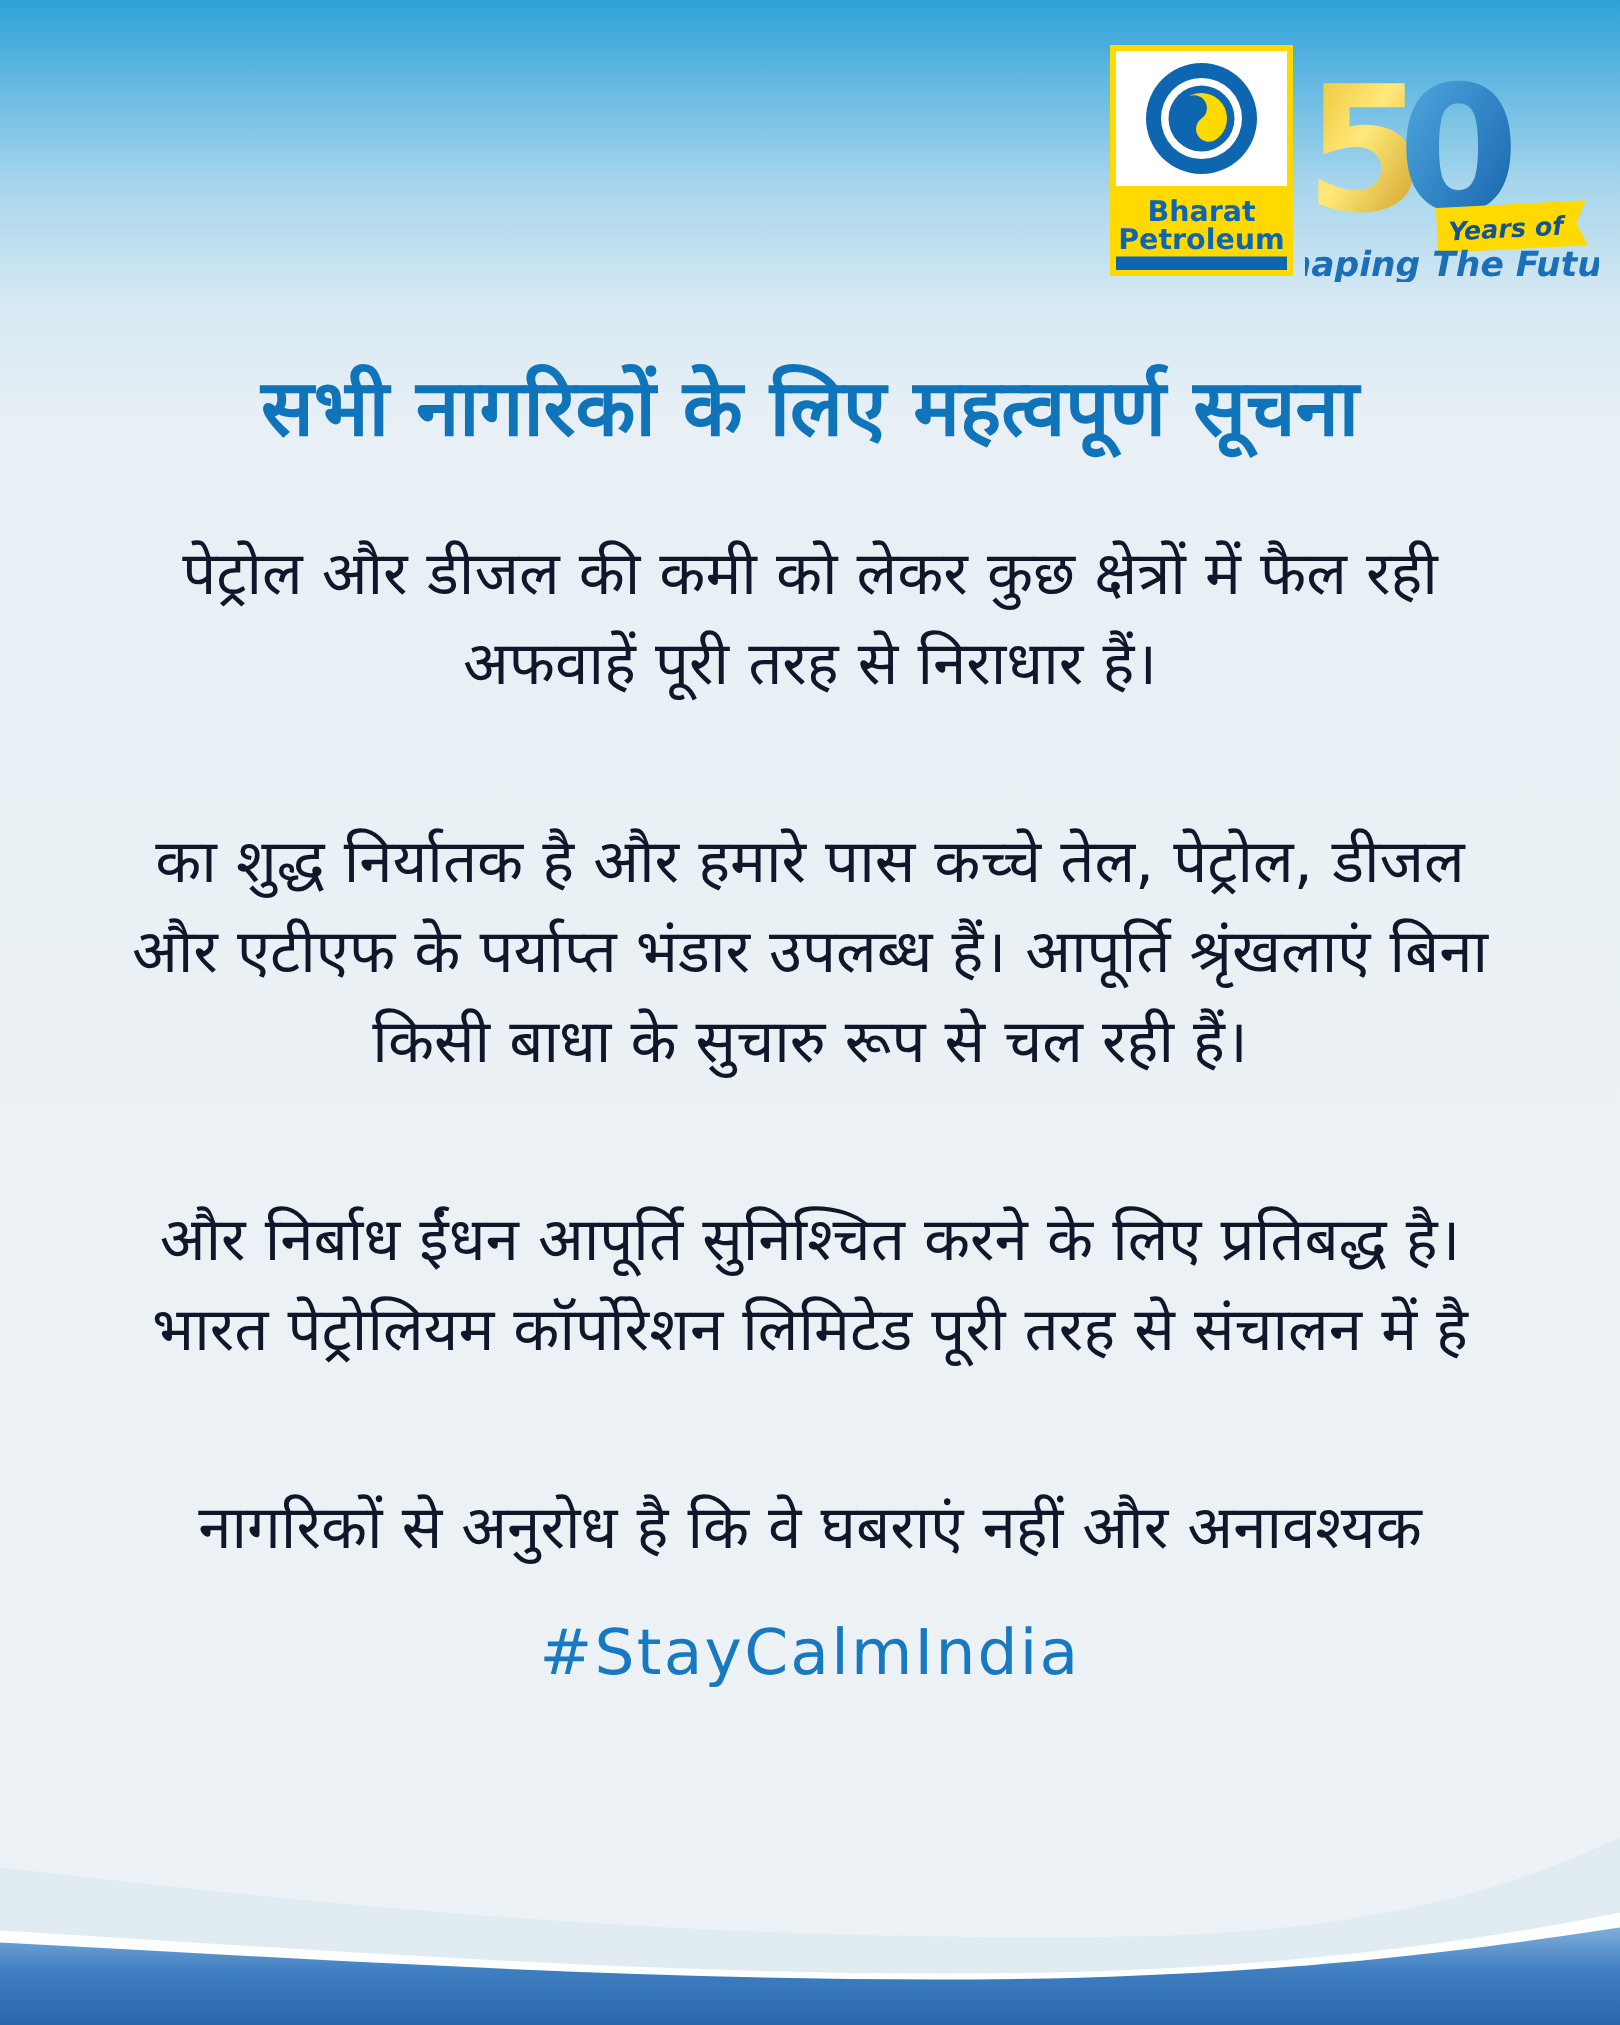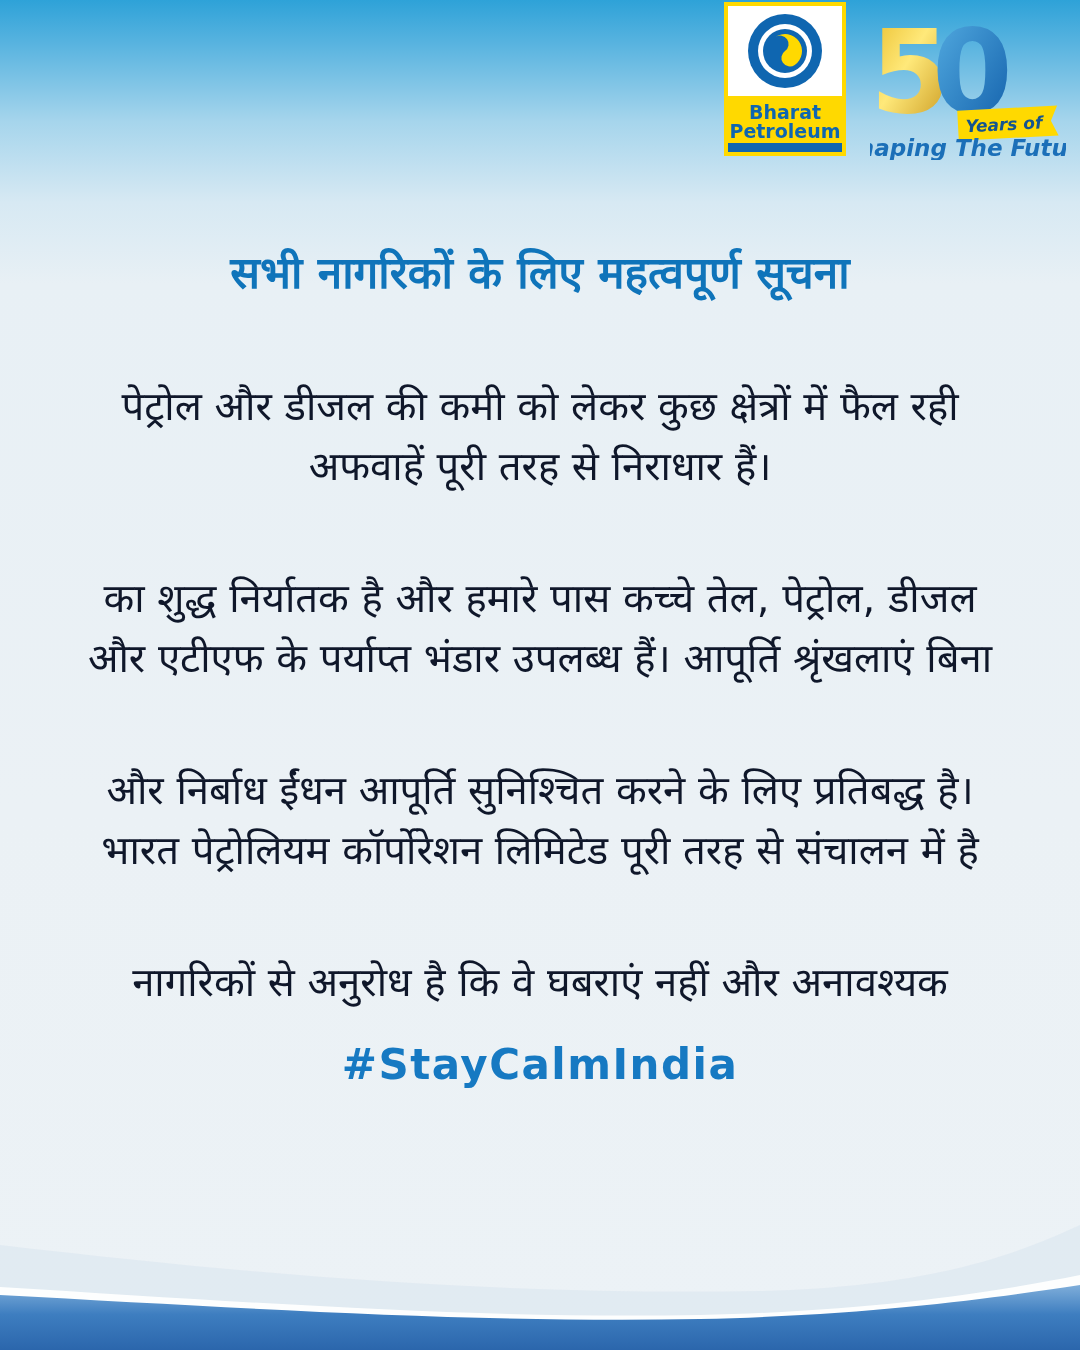--- a/index.html
+++ b/index.html
@@ -8,40 +8,40 @@
     position:relative;
     overflow:hidden;
     font-family:"DejaVu Sans", sans-serif;
     background:linear-gradient(180deg,
       #2EA2D8 0%, #55B2DF 3%, #A6D5EC 9%,
       #D7E9F3 15%, #E8F0F5 21%, #EBF1F5 60%, #ECF2F6 100%);
   }
 
   
   .logos {
-    position:absolute; top:2px; right:14px;
-    display:flex; align-items:flex-start; gap:24px;
+    position:absolute; top:30px; right:14px;
+    display:flex; align-items:flex-start; gap:8px;
   }
   .bp-card { display:block; }
 
   
   .content {
     position:absolute; top:243px; left:80px; right:80px;
     text-align:center;
   }
   .title {
-    font-size:44px; font-weight:bold; color:#0F74BA;
-    line-height:60px; margin-bottom:73px;
+    font-size:52px; font-weight:bold; color:#0F74BA;
+    line-height:60px; margin-bottom:50px;
   }
   .para {
     font-size:40px; color:#0f172a; line-height:60px;
     margin-bottom:72px;
   }
   .hashtag {
-    font-size:42px; font-weight:700; color:#1679C2;
+    font-size:42px; font-weight:400; color:#1679C2;
     letter-spacing:1.5px; margin-top:28px;
   }
 
   
   .waves { position:absolute; left:0; bottom:0; width:1080px; height:135px; display:block; }
 </style>
 </head>
 <body>
 
 <div class="logos">
@@ -89,20 +89,21 @@
   <div class="title">सभी नागरिकों के लिए महत्वपूर्ण सूचना</div>
 
   <div class="para">
     <div>पेट्रोल और डीजल की कमी को लेकर कुछ क्षेत्रों में फैल रही</div>
     <div>अफवाहें पूरी तरह से निराधार हैं।</div>
   </div>
 
   <div class="para">
     <div>का शुद्ध निर्यातक है और हमारे पास कच्चे तेल, पेट्रोल, डीजल</div>
     <div>और एटीएफ के पर्याप्त भंडार उपलब्ध हैं। आपूर्ति श्रृंखलाएं बिना</div>
+    <div>किसी बाधा के सुचारु रूप से चल रही हैं।</div>
   </div>
 
   <div class="para">
     <div>और निर्बाध ईंधन आपूर्ति सुनिश्चित करने के लिए प्रतिबद्ध है।</div>
     <div>भारत पेट्रोलियम कॉर्पोरेशन लिमिटेड पूरी तरह से संचालन में है</div>
   </div>
 
   <div class="para" style="margin-bottom:0;">
     <div>नागरिकों से अनुरोध है कि वे घबराएं नहीं और अनावश्यक</div>
   </div>

